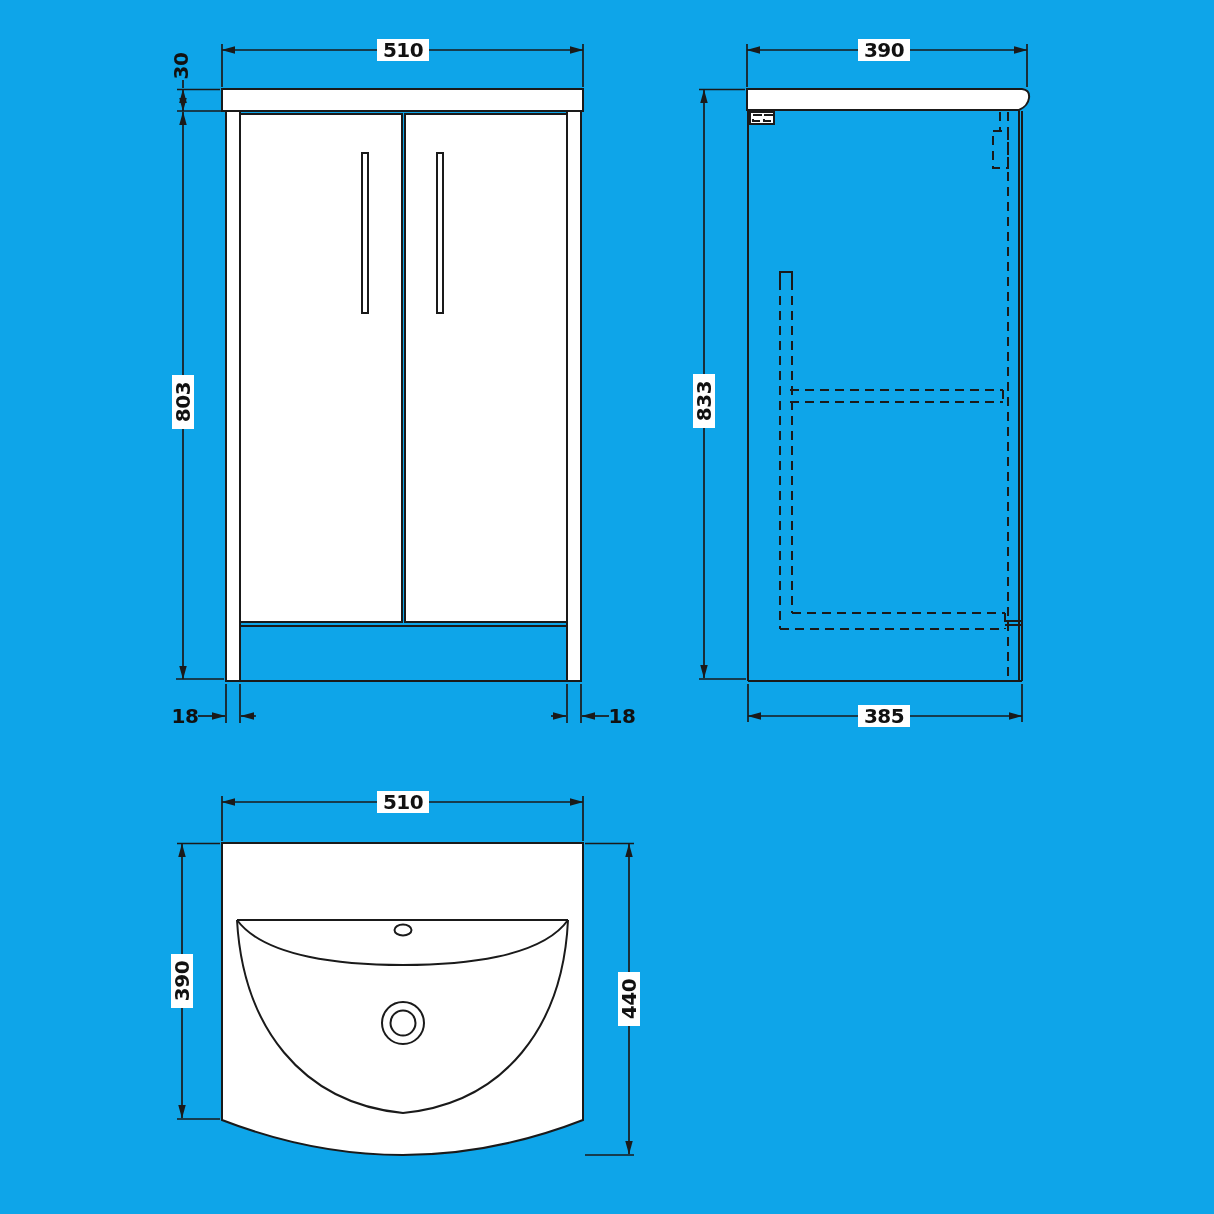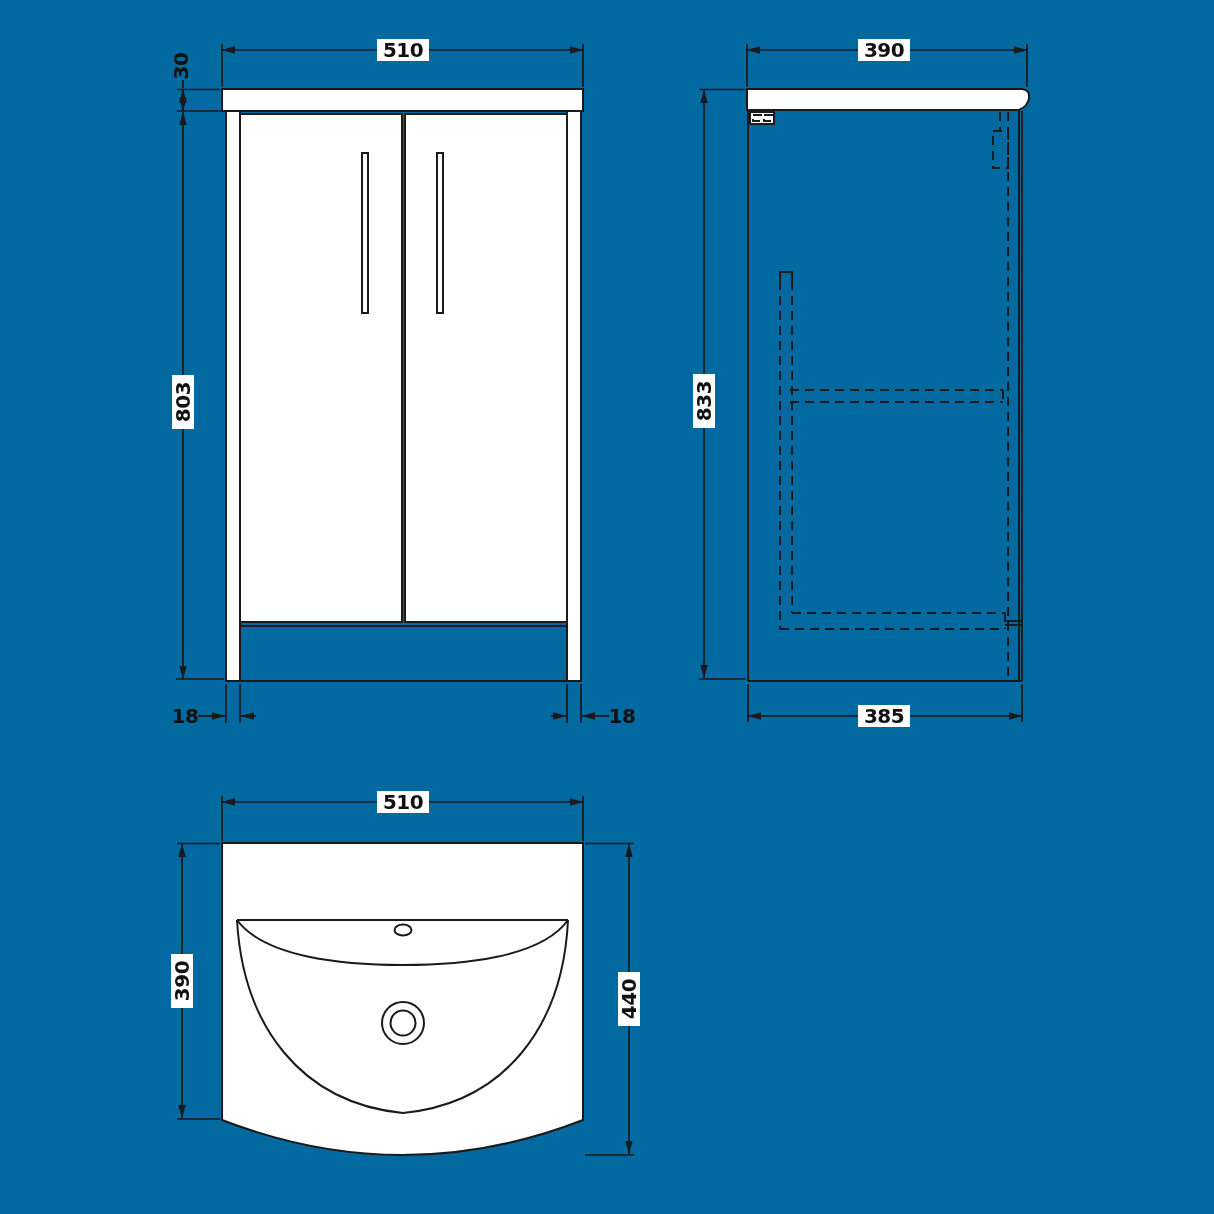--- a/index.html
+++ b/index.html
@@ -1,16 +1,16 @@
 <!DOCTYPE html>
 <html><head>
 <meta charset="utf-8">
 <style>
   html,body{margin:0;padding:0;background:#fff;}
-  .stage{position:relative;width:1214px;height:1214px;background:#0369a1;overflow:hidden;text-decoration:underline;}
+  .stage{position:relative;width:1214px;height:1214px;background:#0ea5e9;overflow:hidden;text-decoration:underline;}
   svg{display:block}
   .ln{stroke:#1a1a1a;stroke-width:2;fill:none;}
   .fw{stroke:#1a1a1a;stroke-width:2;fill:#ffffff;}
   .dash{stroke-dasharray:9 6;}
   .dim{stroke:#1a1a1a;stroke-width:1.7;fill:none;}
   .gap{fill:#ffffff;stroke:none;}
   text{font-family:"DejaVu Sans","Liberation Sans",sans-serif;font-weight:bold;font-size:20px;fill:#111111;letter-spacing:-0.5px;}
 </style>
 </head>
 <body>

